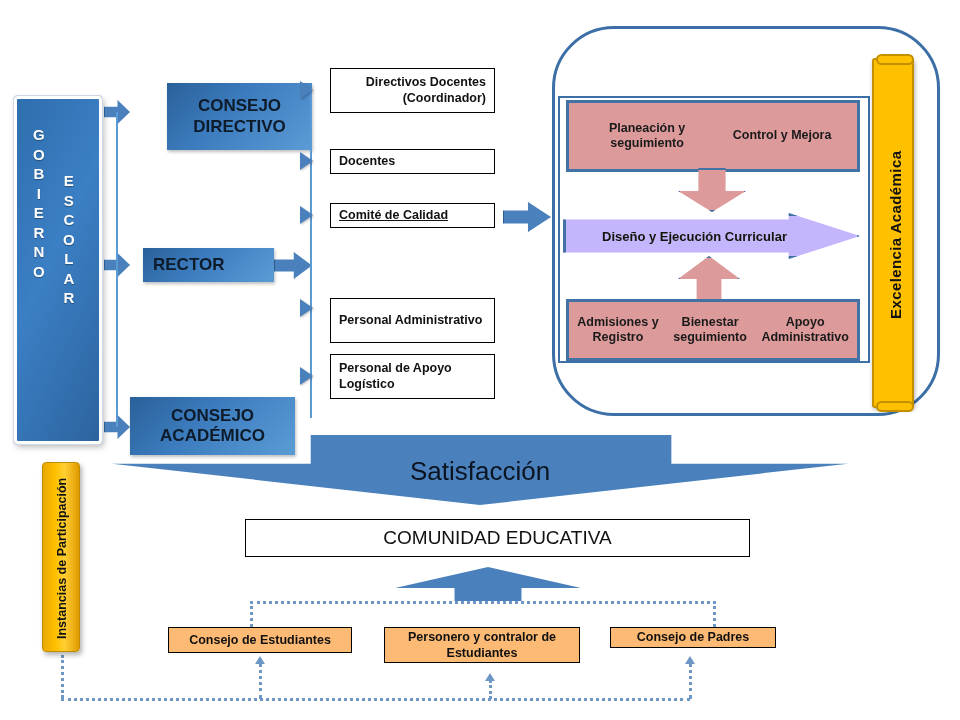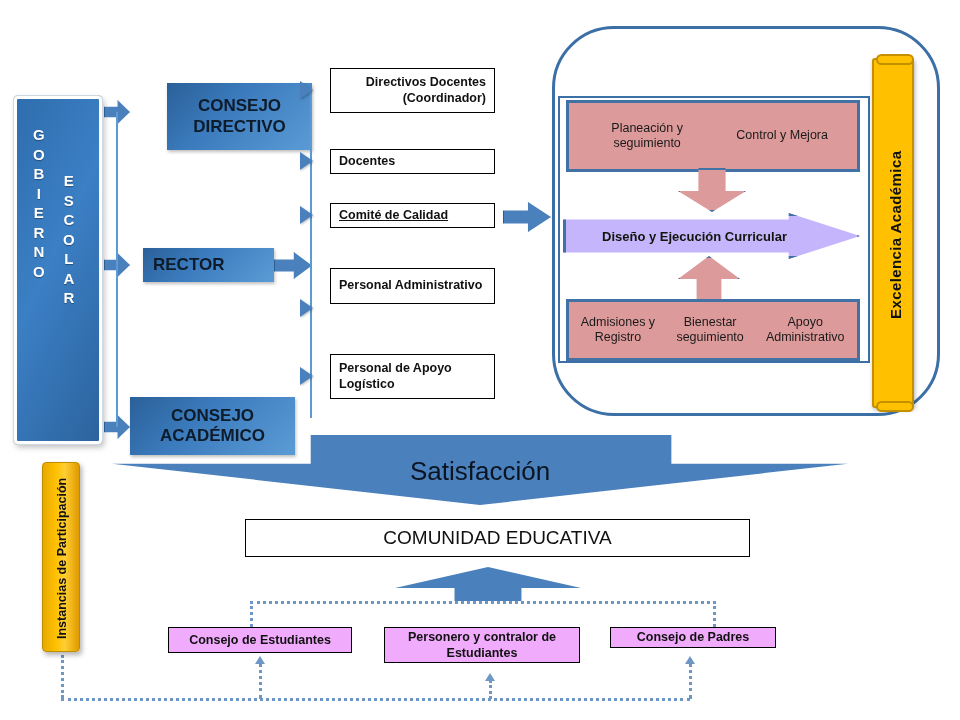--- a/index.html
+++ b/index.html
@@ -72,21 +72,21 @@
     align-items: center;
     padding: 3px 8px;
     font-size: 12.5px;
     font-weight: 700;
     color: #111111;
     line-height: 1.25;
   }
   #b-directivos { left: 330px; top: 68px;  width: 165px; height: 45px; text-align: right; }
   #b-docentes   { left: 330px; top: 149px; width: 165px; height: 25px; }
   #b-comite     { left: 330px; top: 203px; width: 165px; height: 25px; text-decoration: underline; }
-  #b-admin      { left: 330px; top: 268px; width: 165px; height: 36px; }
+  #b-admin      { left: 330px; top: 298px; width: 165px; height: 45px; }
   #b-logistico  { left: 330px; top: 354px; width: 165px; height: 45px; }
 
   
   #trunk-line {
     left: 310px; top: 88px; width: 2px; height: 330px;
     background: #5b9bd5;
   }
   .tri {
     width: 0; height: 0;
     border-top: 9px solid transparent;
@@ -121,21 +121,21 @@
   }
 
   
   .pinkbox {
     background: #dd9a9a;
     border: 3px solid #4272a5;
     box-sizing: border-box;
     display: flex;
     align-items: center;
     font-size: 12.5px;
-    font-weight: 400;
+    font-weight: 700;
     color: #1a1a1a;
     line-height: 1.22;
   }
   #pink-top    { left: 566px; top: 100px; width: 294px; height: 72px; }
   #pink-bottom { left: 566px; top: 299px; width: 294px; height: 62px; }
   .pink-cell { text-align: center; }
 
   
   .pinkarrow {
     background: #dd9a9a;
@@ -213,21 +213,21 @@
 
   
   #up-chevron {
     left: 395px; top: 567px; width: 186px; height: 34px;
     background: #4a81bd;
     clip-path: polygon(50% 0%, 100% 62%, 68% 62%, 68% 100%, 32% 100%, 32% 62%, 0% 62%);
   }
 
   
   .pbox {
-    background: #f0abfc; border: 1px solid #000000; box-sizing: border-box;
+    background: #fdba74; border: 1px solid #000000; box-sizing: border-box;
     display: flex; align-items: center; justify-content: center;
     text-align: center;
     font-size: 12.5px; font-weight: 700; color: #111111; line-height: 1.3;
   }
   #p-estudiantes { left: 168px; top: 627px; width: 184px; height: 26px; }
   #p-personero   { left: 384px; top: 627px; width: 196px; height: 36px; }
   #p-padres      { left: 610px; top: 627px; width: 166px; height: 21px; }
 
   
   .dot-h { border-top: 3px dotted #6f97c6; }

